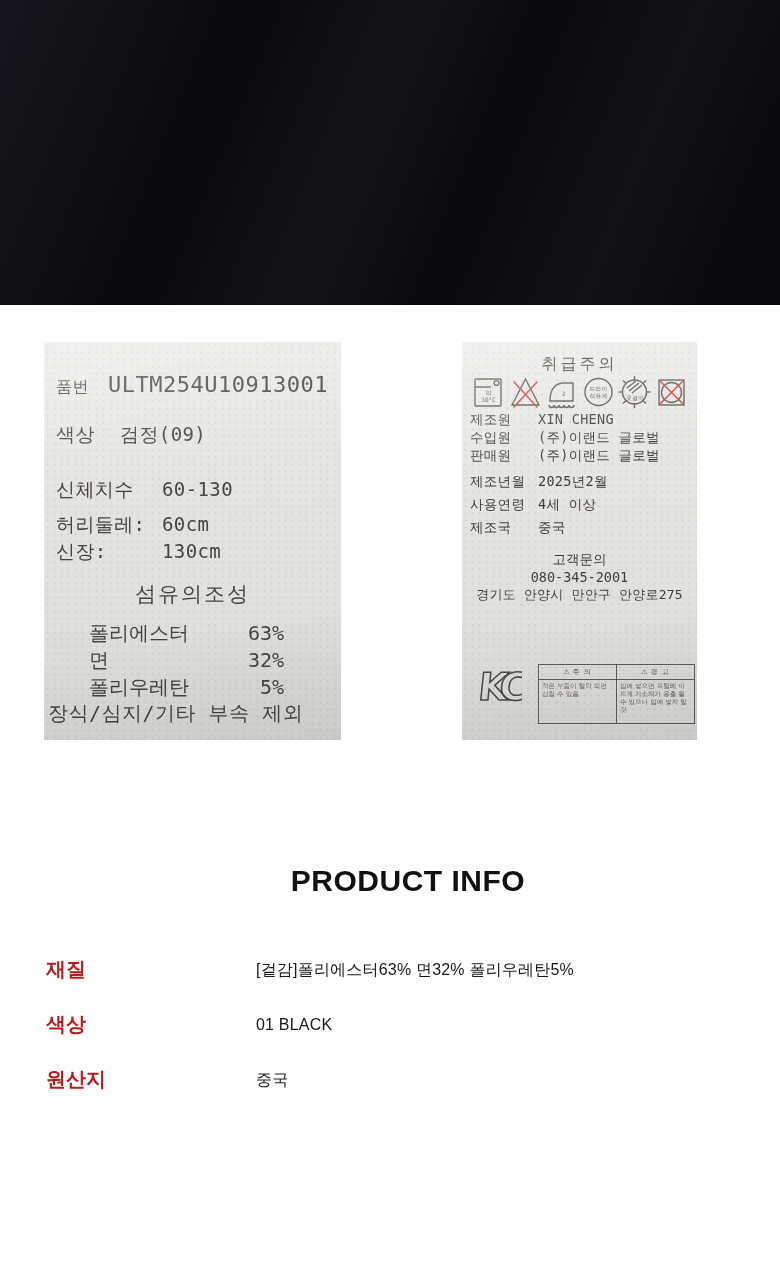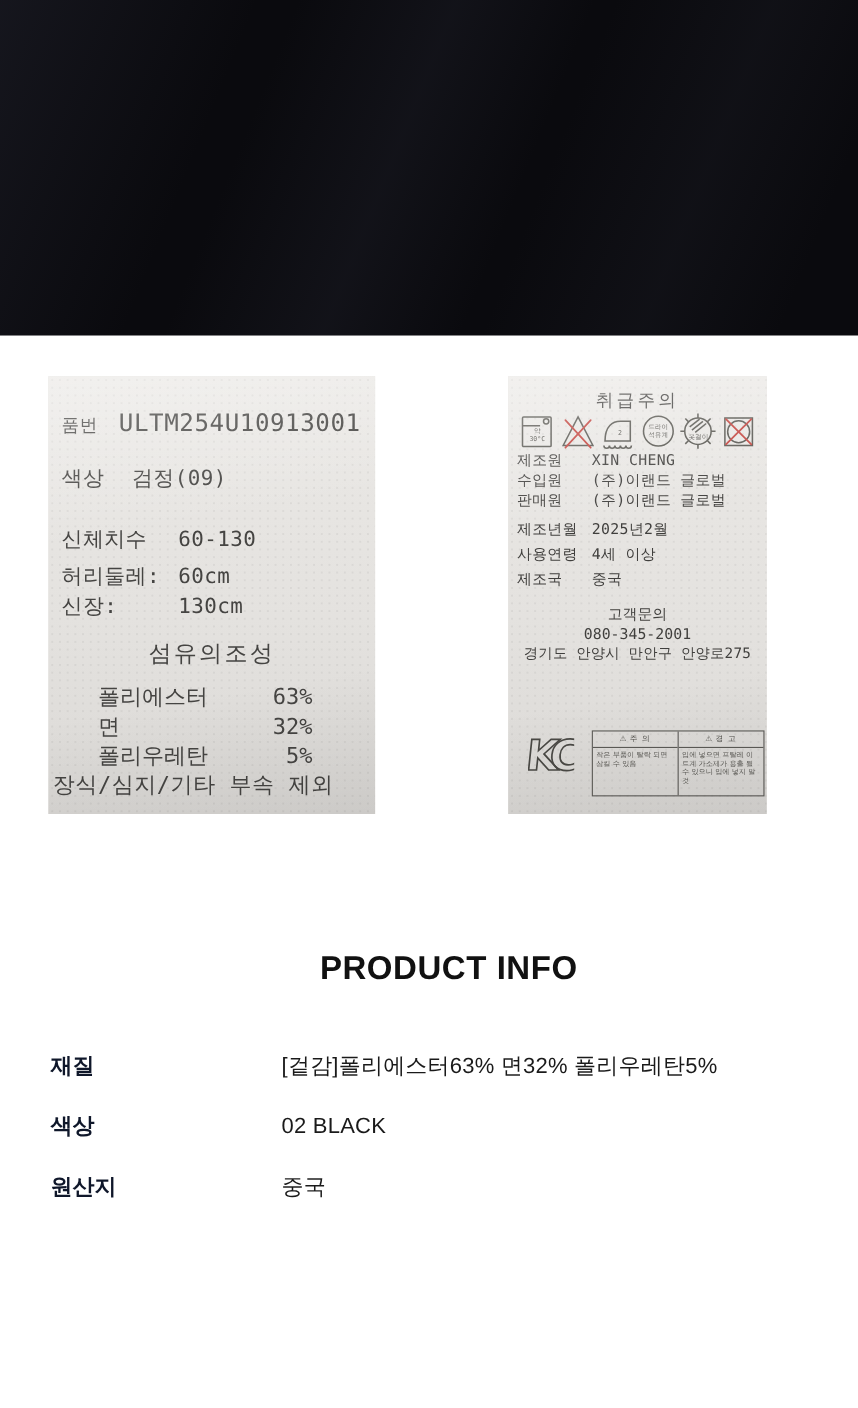--- a/index.html
+++ b/index.html
@@ -74,22 +74,22 @@
   .warn-col { flex:1; display:flex; flex-direction:column; }
   .warn-col + .warn-col { border-left:1px solid #5c5b57; }
   .warn-head { flex:0 0 15px; border-bottom:1px solid #5c5b57; display:flex; align-items:center; justify-content:center; gap:2px; font-size:7px; letter-spacing:1px; color:#4c4b47; }
   .warn-head .tri { font-size:7px; }
   .warn-body { flex:1; padding:2px 3px; font-size:6.5px; line-height:8px; color:#5a5954; }
 
   
   .pi-title { position:absolute; left:18px; top:864px; width:100%; text-align:center; font-size:30px; font-weight:800; letter-spacing:.5px; color:#111; }
   .pi-table { position:absolute; left:46px; top:942px; width:688px; }
   .pi-row { display:flex; align-items:flex-start; }
-  .pi-label { flex:0 0 210px; font-size:20px; font-weight:700; line-height:55px; color:#0f172a; }
-  .pi-value { flex:1; font-size:20px; font-weight:400; line-height:55px; color:#1a1a1a; white-space:pre-line; letter-spacing:.2px; }
+  .pi-label { flex:0 0 210px; font-size:20px; font-weight:700; line-height:55px; color:#b91c1c; }
+  .pi-value { flex:1; font-size:16px; font-weight:400; line-height:55px; color:#1a1a1a; white-space:pre-line; letter-spacing:.2px; }
 
   .sline { stroke:#56554f; stroke-width:1.4; fill:none; }
   .rline { stroke:#c2403a; stroke-width:1.6; fill:none; stroke-linecap:round; }
 </style>
 </head>
 <body>
 
 <div class="page">
 
   <div class="fabric"></div>
@@ -265,21 +265,21 @@
 
   <div class="pi-table">
     <div class="pi-row">
       <div class="pi-label">재질</div>
       <div class="pi-value">[겉감]폴리에스터63% 면32% 폴리우레탄5%</div>
     </div>
     <div class="pi-row">
     </div>
     <div class="pi-row">
       <div class="pi-label">색상</div>
-      <div class="pi-value">02 BLACK</div>
+      <div class="pi-value">01 BLACK</div>
     </div>
     <div class="pi-row">
       <div class="pi-label">원산지</div>
       <div class="pi-value">중국</div>
     </div>
   </div>
 
 </div>
 
 </body></html>

